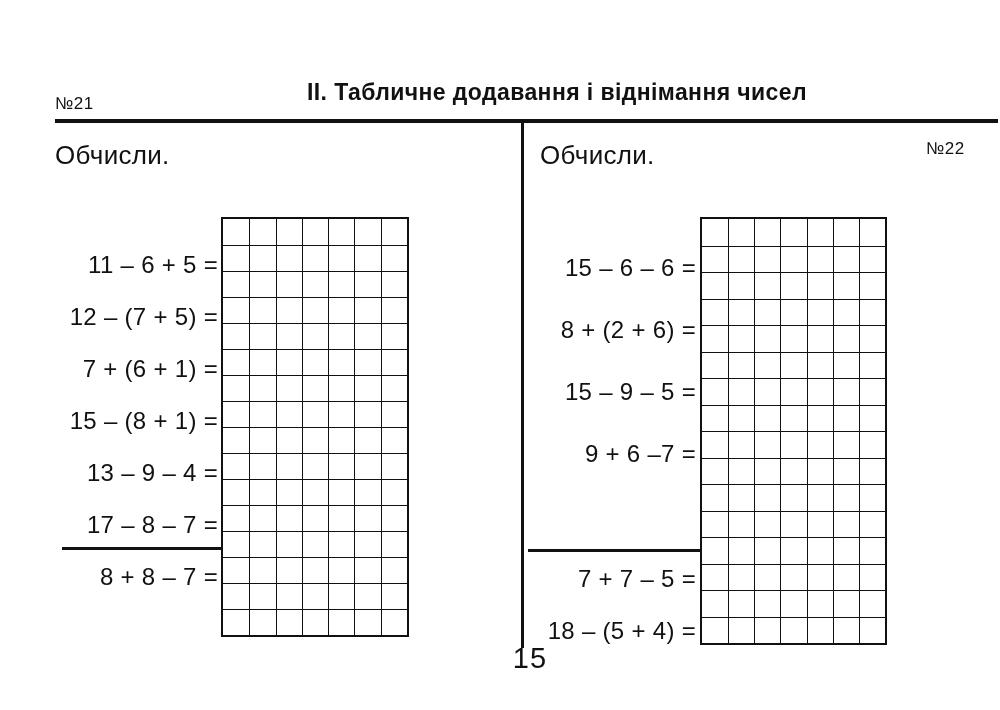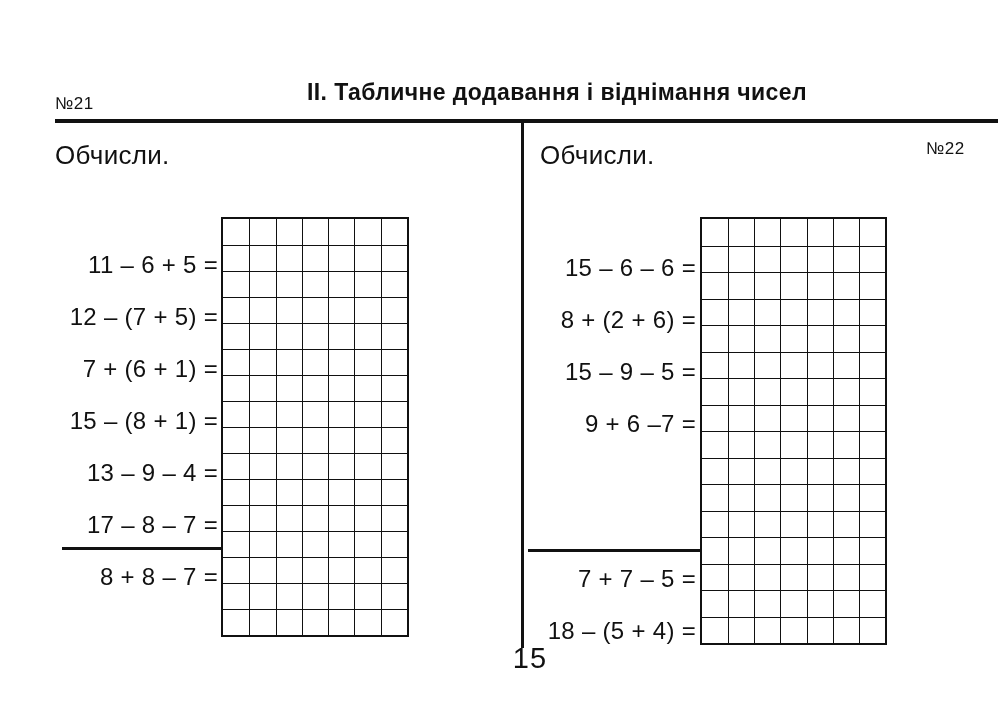--- a/index.html
+++ b/index.html
@@ -67,21 +67,21 @@
     height: 52px;
     display: flex;
     align-items: center;
     justify-content: flex-end;
     font-size: 24px;
     white-space: nowrap;
     letter-spacing: 0.3px;
   }
   #ex-left-top    { left: 55px;  top: 239px; width: 163px; }
   #ex-left-bottom { left: 55px;  top: 551px; width: 163px; align-items: flex-end; }
-  #ex-right-top   { left: 530px; top: 242px; width: 166px; }
+  #ex-right-top   { left: 530px; top: 242px; width: 166px; gap: 10px; }
   #ex-right-bottom{ left: 530px; top: 553px; width: 166px; }
 
   .separator-line {
     height: 2.5px;
     background: #111111;
   }
   #sep-left  { left: 62px;  top: 547px; width: 160px; }
   #sep-right { left: 528px; top: 549px; width: 172px; }
 
   .answer-grid {

